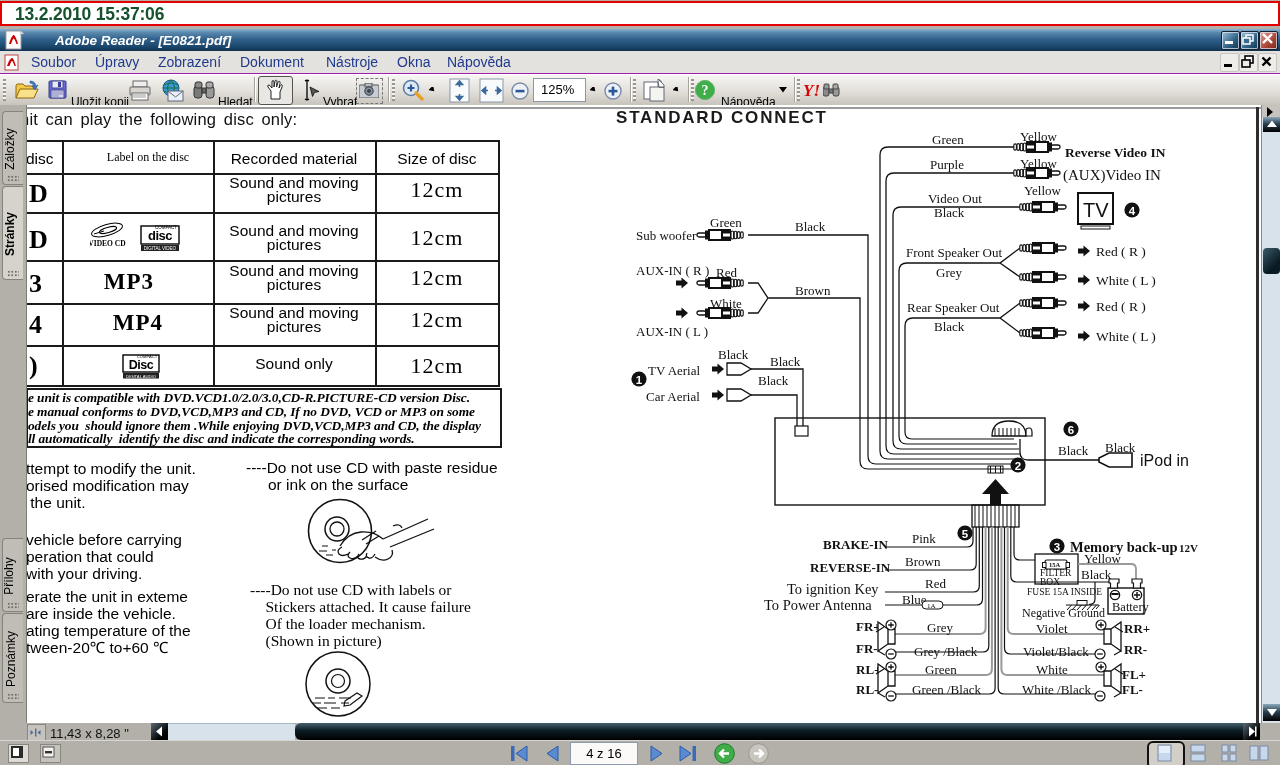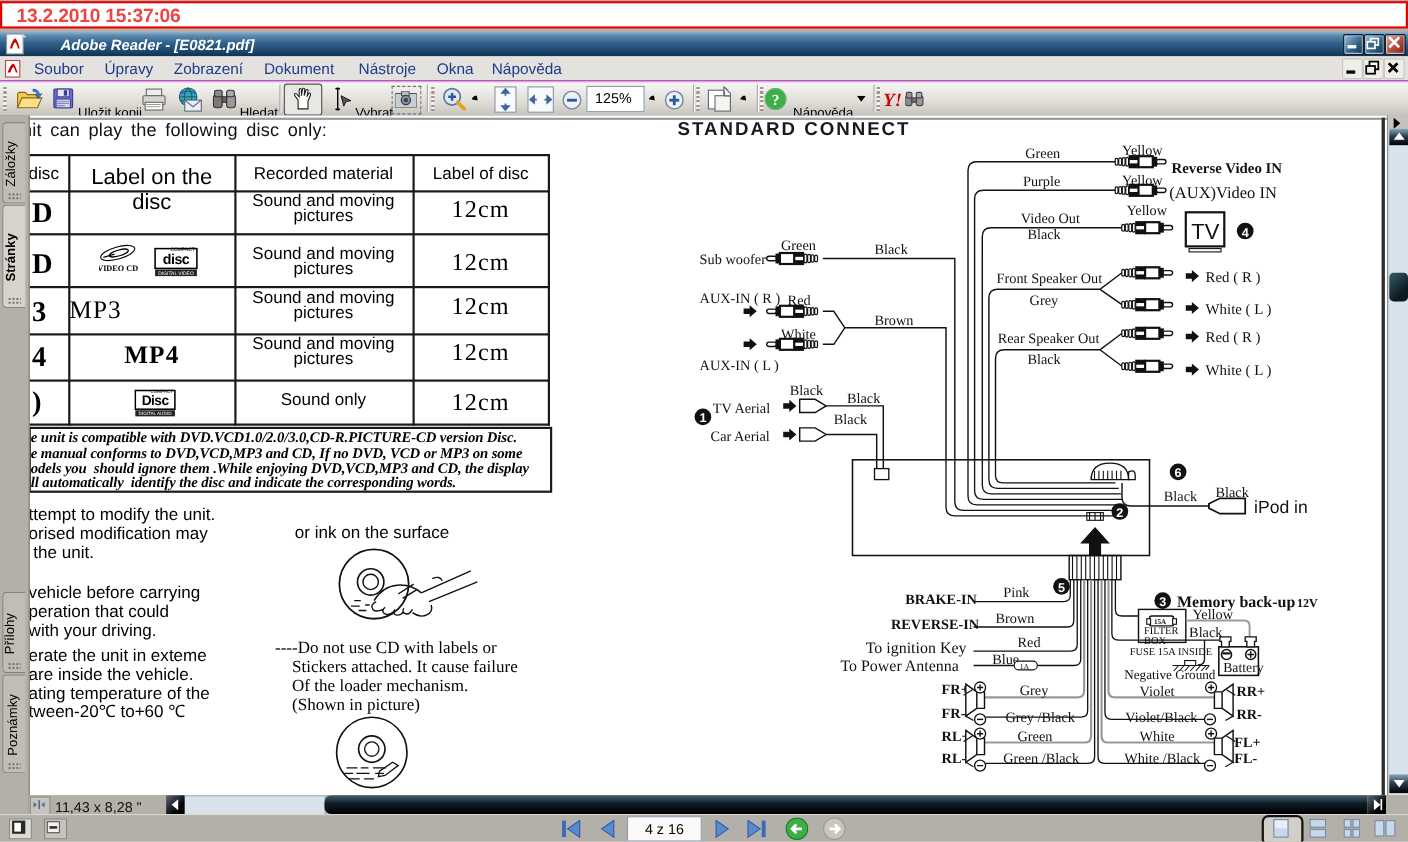--- a/index.html
+++ b/index.html
@@ -1,29 +1,29 @@
 <!DOCTYPE html>
 <html><head>
 <meta charset="utf-8">
 <style>
 html,body{margin:0;padding:0;}
 body{width:1280px;height:765px;overflow:hidden;font-family:"Liberation Sans",sans-serif;background:#b3b0a9;position:relative;}
 .abs{position:absolute;}
 
 #topbar{left:0;top:1px;width:1276px;height:21px;background:#fff;border:2px solid #e40000;}
-#topbar span{position:absolute;left:13px;top:2px;font-weight:bold;font-size:17.5px;color:#ef4444;letter-spacing:-.2px;top:1px;}
+#topbar span{position:absolute;left:13px;top:2px;font-weight:bold;font-size:17.5px;color:#14532d;letter-spacing:-.2px;top:1px;}
 
 #titlebar{left:0;top:29px;width:1280px;height:36px;background:linear-gradient(to bottom,#8bb2d0 0%,#5a88ad 10%,#31618c 28%,#1c486e 48%,#0a2741 68%,#010a12 88%,#000 100%);}
 #titletext{left:55px;top:4px;color:#fff;font-weight:bold;font-style:italic;font-size:13.5px;font-family:"Liberation Sans",sans-serif;}
 .winbtn{position:absolute;top:31px;width:17px;height:17px;border:1px solid #10202e;border-radius:2px;box-shadow:inset 0 0 0 1px rgba(220,230,240,.75);}
 #btnmin{left:1221px;background:linear-gradient(135deg,#9ec2dd,#2e6083 60%,#123450);}
 #btnres{left:1240px;background:linear-gradient(135deg,#9ec2dd,#2e6083 60%,#123450);}
 #btncls{left:1259px;background:linear-gradient(135deg,#e8a9a0,#b04a3c 55%,#7a2217);}
 
-#menubar{left:0;top:51px;width:1280px;height:22px;background:#e4e2de;border-bottom:2px solid #a21caf;}
+#menubar{left:0;top:51px;width:1280px;height:22px;background:#e4e2de;border-bottom:4px solid #a21caf;}
 #menubar .mi{position:absolute;top:3px;font-size:14px;color:#1f3a8c;}
 .mdibtn{position:absolute;top:2px;width:17px;height:17px;background:#eeedea;border:1px solid #c9c6c0;border-radius:2px;color:#000;}
 
 #toolbar{left:0;top:74px;width:1280px;height:30px;background:linear-gradient(to bottom,#f7f6f4,#e2dfda 55%,#c8c4bc);border-bottom:1px solid #86837d;border-top:1px solid #fff;}
 .tbtext{position:absolute;top:20px;font-size:12px;color:#000;}
 .sep{position:absolute;top:2px;width:1px;height:25px;background:#a7a49d;border-right:1px solid #fff;}
 .grip{position:absolute;top:4px;width:3px;height:22px;background:repeating-linear-gradient(to bottom,#989590 0 2px,#f5f4f2 2px 4px);}
 
 #main{left:26px;top:105px;width:1235px;height:618px;background:#fff;overflow:hidden;}
 #sidebar{left:0;top:105px;width:26px;height:635px;background:#b3b0a9;border-right:1px solid #7f7c76;}
@@ -212,31 +212,31 @@
 <div class="abs" style="left:0px;top:155px;width:474px;height:2px;background:#1a1a1a"></div>
 <div class="abs" style="left:0px;top:198px;width:474px;height:2px;background:#1a1a1a"></div>
 <div class="abs" style="left:0px;top:240px;width:474px;height:2px;background:#1a1a1a"></div>
 <div class="abs" style="left:0px;top:280px;width:474px;height:2px;background:#1a1a1a"></div>
 <div class="abs" style="left:36px;top:35px;width:2px;height:247px;background:#1a1a1a"></div>
 <div class="abs" style="left:187px;top:35px;width:2px;height:247px;background:#1a1a1a"></div>
 <div class="abs" style="left:349px;top:35px;width:2px;height:247px;background:#1a1a1a"></div>
 <div class="abs" style="left:472px;top:35px;width:2px;height:247px;background:#1a1a1a"></div>
 
 <div class="abs" style="left:0px;top:45px;font-size:15.5px;">disc</div>
-<div class="abs" style="left:37px;top:45px;width:150px;text-align:center;font-size:20px;">Label on the disc</div>
+<div class="abs" style="left:37px;top:45px;width:170px;text-align:center;font-size:12px;font-family:Liberation Serif, serif;">Label on the disc</div>
 <div class="abs" style="left:188px;top:45px;width:160px;text-align:center;font-size:15.5px;">Recorded material</div>
-<div class="abs" style="left:350px;top:45px;width:122px;text-align:center;font-size:15.5px;">Label of disc</div>
+<div class="abs" style="left:350px;top:45px;width:122px;text-align:center;font-size:15.5px;">Size of disc</div>
 <div class="abs serif" style="left:3px;top:74px;font-size:26px;font-weight:bold;">D</div>
 <div class="abs" style="left:188px;top:71px;width:160px;text-align:center;font-size:15.5px;line-height:14px;">Sound and moving<br>pictures</div>
 <div class="abs serif" style="left:350px;top:72px;width:122px;text-align:center;font-size:22px;letter-spacing:1px;">12cm</div>
 <div class="abs serif" style="left:3px;top:120px;font-size:26px;font-weight:bold;">D</div>
 <div class="abs" style="left:188px;top:119px;width:160px;text-align:center;font-size:15.5px;line-height:14px;">Sound and moving<br>pictures</div>
 <div class="abs serif" style="left:350px;top:120px;width:122px;text-align:center;font-size:22px;letter-spacing:1px;">12cm</div>
 <div class="abs serif" style="left:3px;top:164px;font-size:26px;font-weight:bold;">3</div>
-<div class="abs serif" style="left:37px;top:164px;width:132px;text-align:left;font-size:23px;font-weight:normal;letter-spacing:1px;">MP3</div>
+<div class="abs serif" style="left:37px;top:164px;width:132px;text-align:center;font-size:23px;font-weight:bold;letter-spacing:1px;">MP3</div>
 <div class="abs" style="left:188px;top:159px;width:160px;text-align:center;font-size:15.5px;line-height:14px;">Sound and moving<br>pictures</div>
 <div class="abs serif" style="left:350px;top:160px;width:122px;text-align:center;font-size:22px;letter-spacing:1px;">12cm</div>
 <div class="abs serif" style="left:3px;top:205px;font-size:26px;font-weight:bold;">4</div>
 <div class="abs serif" style="left:37px;top:205px;width:150px;text-align:center;font-size:23px;font-weight:bold;letter-spacing:1px;">MP4</div>
 <div class="abs" style="left:188px;top:201px;width:160px;text-align:center;font-size:15.5px;line-height:14px;">Sound and moving<br>pictures</div>
 <div class="abs serif" style="left:350px;top:202px;width:122px;text-align:center;font-size:22px;letter-spacing:1px;">12cm</div>
 <div class="abs serif" style="left:3px;top:246px;font-size:26px;font-weight:bold;">)</div>
 <div class="abs" style="left:188px;top:250px;width:160px;text-align:center;font-size:15.5px;">Sound only</div>
 <div class="abs serif" style="left:350px;top:248px;width:122px;text-align:center;font-size:22px;letter-spacing:1px;">12cm</div>
 
@@ -261,20 +261,21 @@
  <text x="19" y="25.5" font-size="4.2" text-anchor="middle" fill="#fff" font-family="Liberation Sans">DIGITAL AUDIO</text>
 </svg>
 
 <div class="abs" style="left:0px;top:283px;width:472px;height:56px;border:2px solid #1a1a1a;"></div>
 <div class="abs serif" style="left:2px;top:286px;font-size:13.4px;font-style:italic;font-weight:bold;line-height:13.8px;letter-spacing:-.1px;white-space:nowrap;">e unit is compatible with DVD.VCD1.0/2.0/3.0,CD-R.PICTURE-CD version Disc.<br>e manual conforms to DVD,VCD,MP3 and CD, If no DVD, VCD or MP3 on some<br>odels you&nbsp; should ignore them .While enjoying DVD,VCD,MP3 and CD, the display<br>ll automatically&nbsp; identify the disc and indicate the corresponding words.</div>
 
 <div class="abs" style="left:0px;top:427px;font-size:15.5px;line-height:16.9px;">vehicle before carrying<br>peration that could<br>with your driving.</div>
 <div class="abs" style="left:0px;top:356px;font-size:15.5px;line-height:16.9px;">ttempt to modify the unit.<br>orised modification may<br>&nbsp;the unit.</div>
 <div class="abs" style="left:0px;top:484px;font-size:15.5px;line-height:16.9px;">erate the unit in exteme<br>are inside the vehicle.<br>ating temperature of the<br>tween-20℃ to+60 ℃</div>
 
+<div class="abs" style="left:220px;top:354px;font-size:15.5px;">----Do not use CD with paste residue</div>
 <div class="abs" style="left:242px;top:371px;font-size:15.5px;">or ink on the surface</div>
 <div class="abs" style="left:224px;top:477px;font-size:15.5px;line-height:16.9px;font-family:Liberation Serif, serif;">----Do not use CD with labels or<br>&nbsp;&nbsp;&nbsp;&nbsp;Stickers attached. It cause failure<br>&nbsp;&nbsp;&nbsp;&nbsp;Of the loader mechanism.<br>&nbsp;&nbsp;&nbsp;&nbsp;(Shown in picture)</div>
 
 <svg class="abs" style="left:270px;top:385px" width="190" height="95">
  <circle cx="44" cy="41" r="31.5" fill="none" stroke="#111" stroke-width="1.6"></circle>
  <circle cx="41" cy="39" r="12" fill="none" stroke="#111" stroke-width="1.5"></circle>
  <circle cx="41" cy="39" r="7" fill="none" stroke="#111" stroke-width="1.3"></circle>
  <path d="M26 56 h6 M23 61 h8 M30 65 h7 M36 60 h4" stroke="#111" stroke-width="1.2" fill="none"></path>
  <path d="M46 57 q-6 3 -3 7 q3 3 9 0 M54 62 q-4 4 0 6 q4 2 8 -2 M63 64 q-3 4 1 5 q4 1 7 -3 M71 63 q-2 4 2 5 q3 1 6 -4" fill="none" stroke="#111" stroke-width="1.3"></path>
  <path d="M44 56 q8 -13 21 -14 q13 -1 22 7 M66 50 l14 -9 M70 54 l13 -8" fill="none" stroke="#111" stroke-width="1.3"></path>

